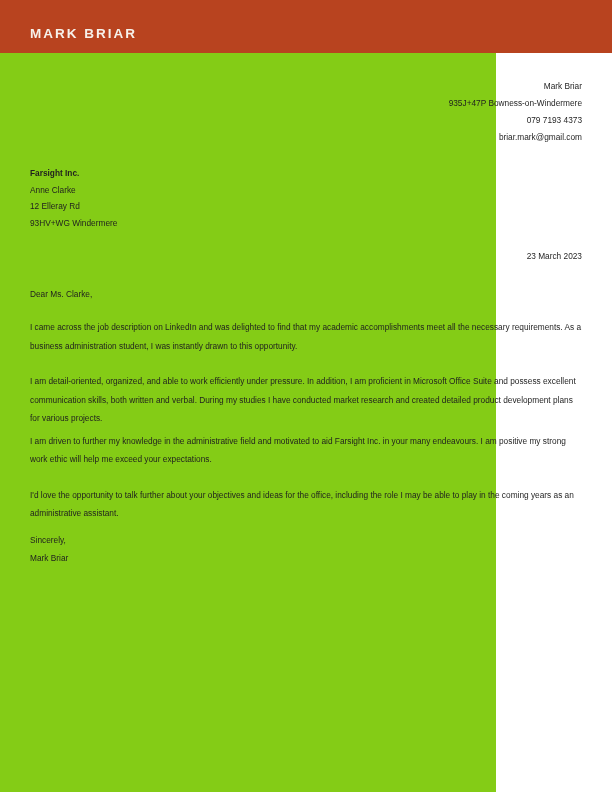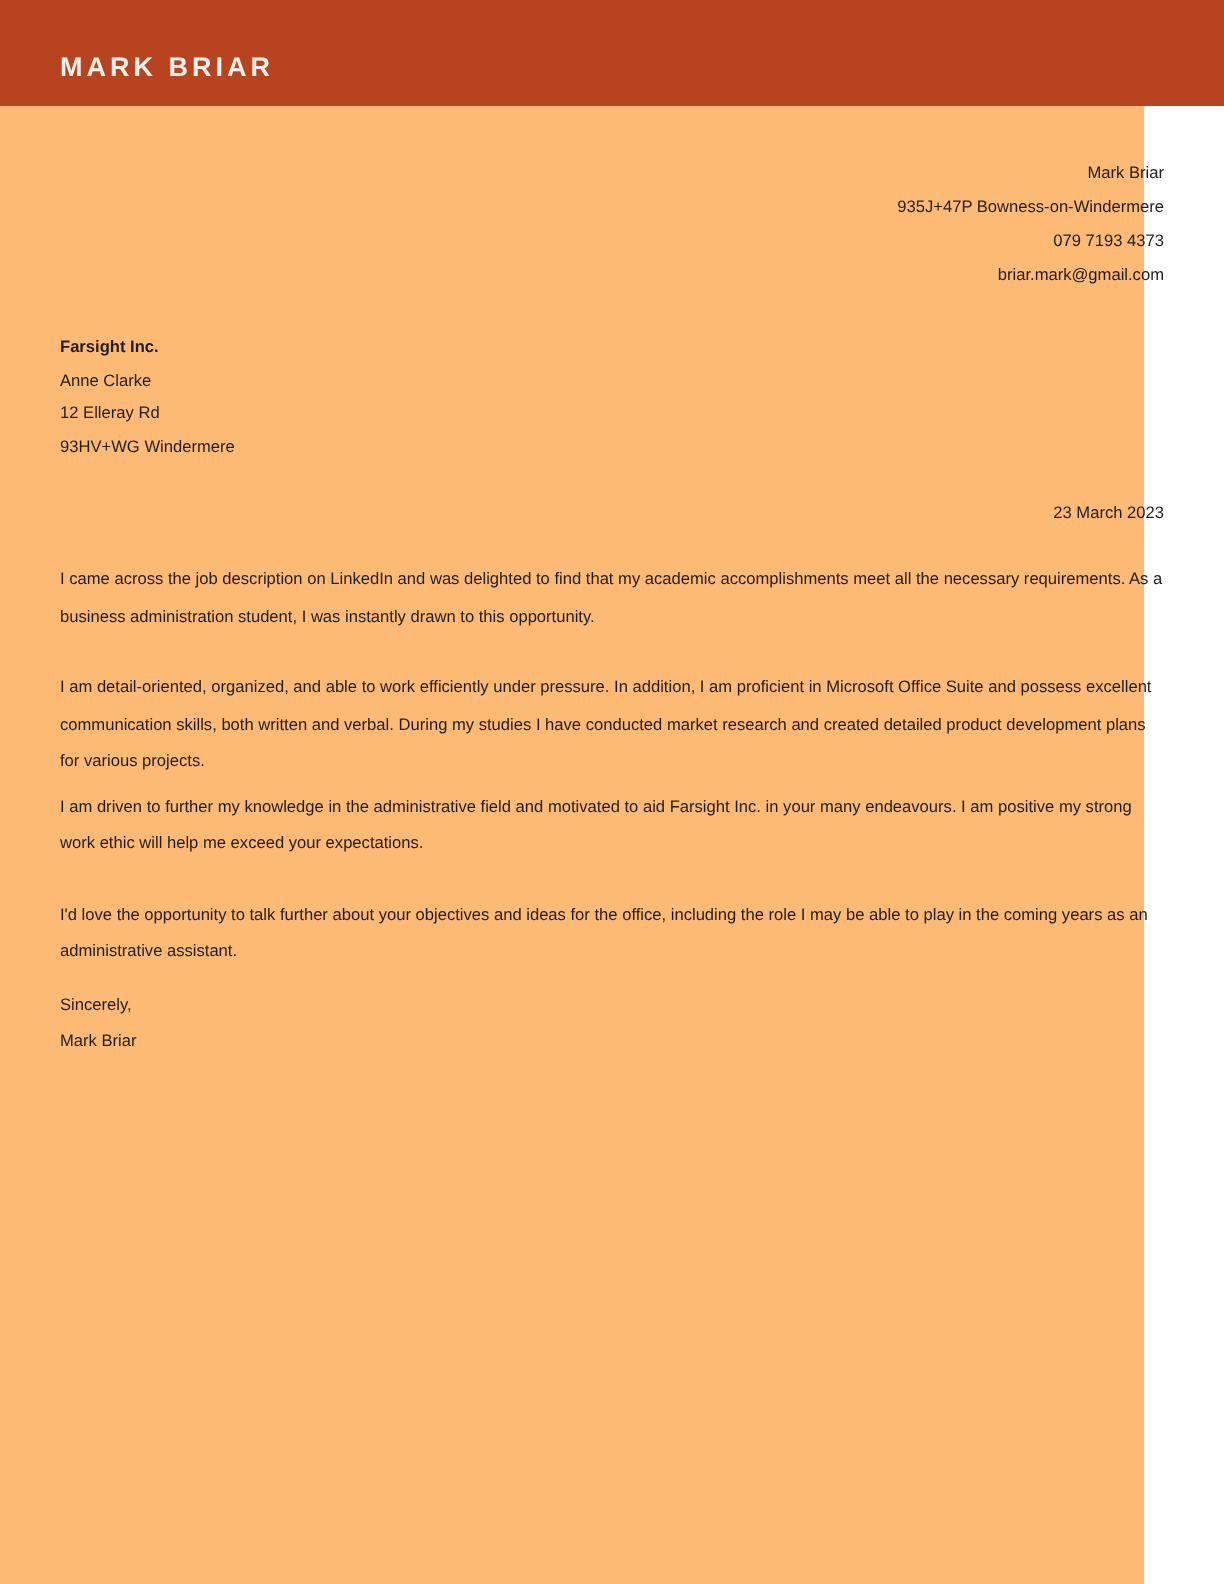--- a/index.html
+++ b/index.html
@@ -12,23 +12,23 @@
     width: 612px;
     height: 792px;
     overflow: hidden;
     font-family: "Liberation Sans", sans-serif;
     color: #1f1f1f;
     -webkit-font-smoothing: antialiased;
   }
 
   .page {
     position: relative;
-    width: 572px;
+    width: 496px;
     height: 792px;
-    background: #fdba74;
+    background: #84cc16;
     box-sizing: border-box;
   }
 
   
   .header-band {
     position: absolute;
     top: 0;
     left: 0;
     width: 612px;
     height: 53px;
@@ -146,20 +146,21 @@
 
     <div class="recipient-block">
       <span class="recipient-company">Farsight Inc.</span>
       <span class="recipient-line">Anne Clarke</span>
       <span class="recipient-line">12 Elleray Rd</span>
       <span class="recipient-line">93HV+WG Windermere</span>
     </div>
 
     <div class="date-line">23 March 2023</div>
 
+    <div class="salutation">Dear Ms. Clarke,</div>
 
     <div class="body-paragraph">I came across the job description on LinkedIn and was delighted to find that my academic accomplishments meet all the necessary requirements. As a business administration student, I was instantly drawn to this opportunity.</div>
 
     <div class="body-paragraph">I am detail-oriented, organized, and able to work efficiently under pressure. In addition, I am proficient in Microsoft Office Suite and possess excellent communication skills, both written and verbal. During my studies I have conducted market research and created detailed product development plans for various projects.</div>
 
     <div class="body-paragraph tight">I am driven to further my knowledge in the administrative field and motivated to aid Farsight Inc. in your many endeavours. I am positive my strong work ethic will help me exceed your expectations.</div>
 
     <div class="body-paragraph">I'd love the opportunity to talk further about your objectives and ideas for the office, including the role I may be able to play in the coming years as an administrative assistant.</div>
 
     <div class="closing-block">

